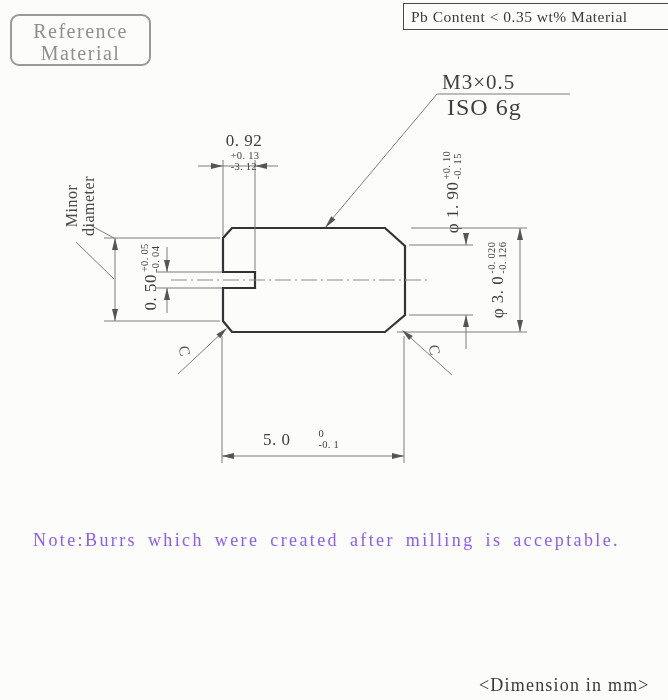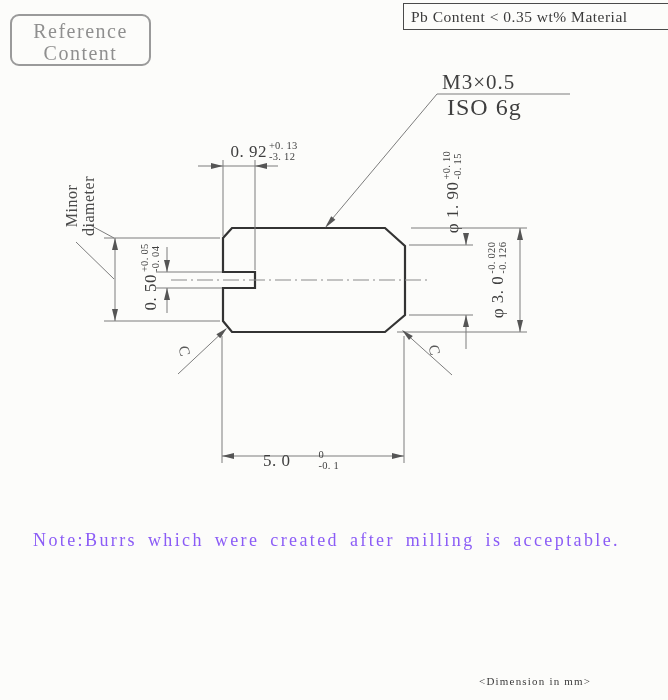--- a/index.html
+++ b/index.html
@@ -40,21 +40,21 @@
   .minor-label{
     text-align:center;font-size:16px;line-height:17px;letter-spacing:0.5px;
     color:#4a4a4a;
   }
   .chamfer{font-size:15px;color:#5a5a5a;}
   .note{
     left:33px;top:530px;font-size:18px;letter-spacing:2.4px;word-spacing:4px;
     color:#8b5cf6;white-space:nowrap;
   }
   .footer{
-    left:479px;top:675px;font-size:11px;letter-spacing:1.2px;color:#3b3b3b;
+    left:479px;top:675px;font-size:18px;letter-spacing:1.2px;color:#3b3b3b;
     white-space:nowrap;
   }
   svg{position:absolute;left:0;top:0;}
   .thin{stroke:#7d7d7d;stroke-width:1;}
   .body-line{stroke:#333;stroke-width:2.2;fill:none;stroke-linejoin:miter;}
   .ctr{stroke:#8a8a8a;stroke-width:1;}
   .ah{fill:#555;stroke:none;}
 </style>
 </head>
 <body>
@@ -132,31 +132,31 @@
     <polygon class="ah" points="227,328 220.2,338.2 216.4,334.2"></polygon>
   </g>
   <g>
     <line class="thin" x1="452" y1="375" x2="403" y2="331"></line>
     <polygon class="ah" points="402,330 412.8,335.9 409,340.1"></polygon>
   </g>
 </svg>
 
 <div class="abs stamp">
   <div>Reference</div>
-  <div>Content</div>
+  <div>Material</div>
 </div>
 
 <div class="abs pb-box">
   <span>Pb Content &lt; 0.35 wt% Material</span>
 </div>
 
 <div class="abs thread-line1">M3×0.5</div>
 <div class="abs thread-line2">ISO 6g</div>
 
-<div class="abs center dim" style="left:264px;top:151px;">
+<div class="abs center dim" style="left:244px;top:151px;flex-direction:column;">
   <span>0. 92</span>
   <span class="tol">
     <span>+0. 13</span>
     <span>-3. 12</span>
   </span>
 </div>
 
 <div class="abs rot90 dim" style="left:150px;top:277px;">
   <span>0. 50</span>
   <span class="tol">
@@ -174,21 +174,21 @@
 </div>
 
 <div class="abs rot90 dim" style="left:497px;top:280px;">
   <span>φ 3. 0</span>
   <span class="tol">
     <span>-0. 020</span>
     <span>-0. 126</span>
   </span>
 </div>
 
-<div class="abs center dim" style="left:301px;top:460px;gap:26px;">
+<div class="abs center dim" style="left:301px;top:439px;gap:26px;">
   <span>5. 0</span>
   <span class="tol">
     <span>0</span>
     <span>-0. 1</span>
   </span>
 </div>
 
 <div class="abs rot90 minor-label" style="left:80px;top:206px;">
   <div>Minor</div>
   <div>diameter</div>

